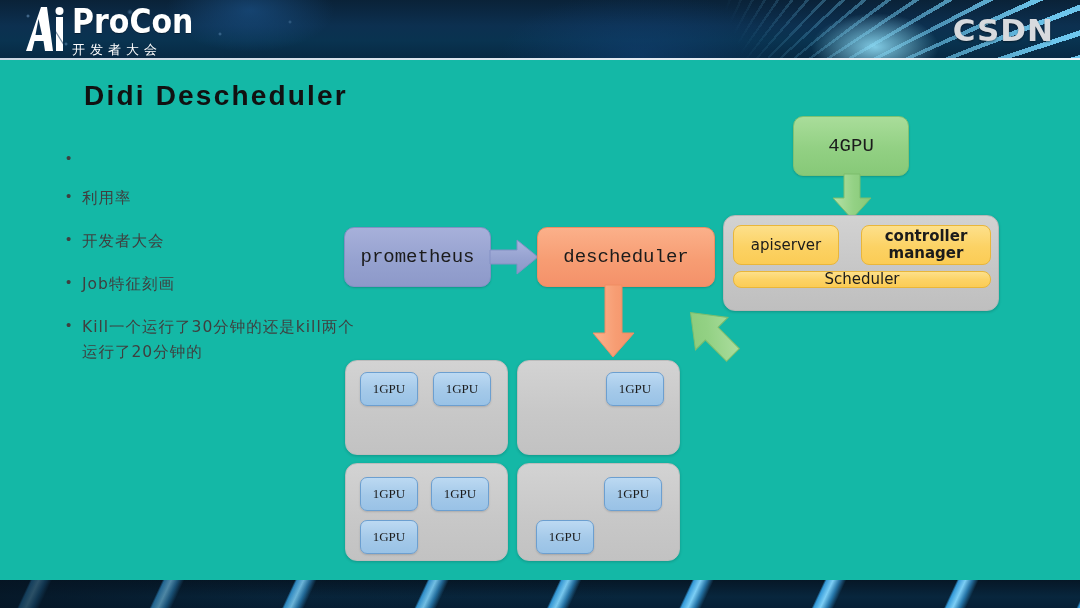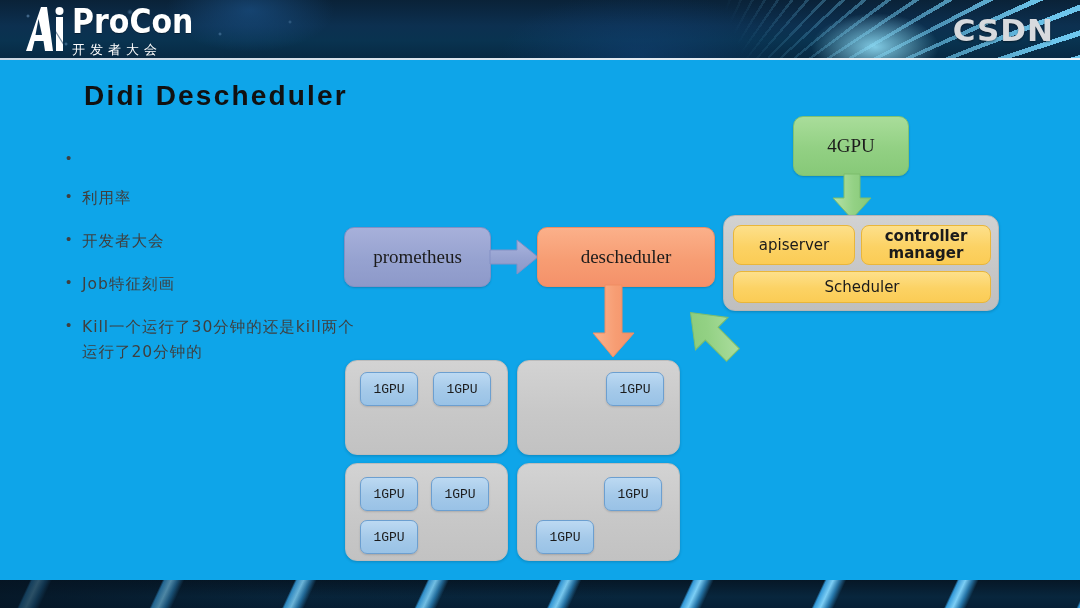--- a/index.html
+++ b/index.html
@@ -1,21 +1,21 @@
 <!DOCTYPE html>
 <html><head>
 <meta charset="utf-8">
 <style>
   html,body{margin:0;padding:0;}
   body{
     width:1080px;height:608px;background:#ffffff;overflow:hidden;
     font-family:"Liberation Sans","DejaVu Sans",sans-serif;
     position:relative;
   }
-  .slide{position:absolute;inset:0;background:#0ea5e9;}
+  .slide{position:absolute;inset:0;background:#14b8a6;}
 
   
   .banner{position:absolute;left:0;top:0;width:1080px;height:58px;overflow:hidden;
     background:
       radial-gradient(120px 60px at 250px 10px, rgba(30,90,150,.55), rgba(0,0,0,0) 70%),
       radial-gradient(200px 90px at 640px 55px, rgba(20,70,130,.45), rgba(0,0,0,0) 70%),
       linear-gradient(180deg,#0a2238 0%,#0c3050 45%,#093350 70%,#072a44 100%);
   }
   .banner .rays{position:absolute;right:-40px;top:-90px;width:460px;height:260px;
     background:
@@ -71,21 +71,21 @@
   .bullet{display:flex;align-items:flex-start;margin-bottom:18px;}
   .bullet .dot{flex:0 0 auto;color:#3f3f3f;font-size:15px;line-height:20px;
     width:16px;text-align:left;}
   .bullet .btxt{color:#3f3f3f;font-size:15.5px;line-height:25px;letter-spacing:1px;
     font-family:"DejaVu Sans",sans-serif;}
 
   
   .diagram{position:absolute;left:0;top:0;width:1080px;height:608px;}
 
   .rbox{position:absolute;box-sizing:border-box;display:flex;align-items:center;
-    justify-content:center;text-align:center;font-family:Liberation Serif, serif;
+    justify-content:center;text-align:center;font-family:Liberation Mono, monospace;
     color:#1b1b1b;}
 
   .box-prometheus{left:344px;top:227px;width:147px;height:60px;border-radius:10px;
     font-size:19px;
     background:linear-gradient(180deg,#a7b0da 0%,#96a2d0 55%,#8d99c9 100%);
     border:1px solid #8390c4;box-shadow:0 1px 2px rgba(0,0,0,.18);}
 
   .box-descheduler{left:537px;top:227px;width:178px;height:60px;border-radius:10px;
     font-size:19px;
     background:linear-gradient(180deg,#fbb08a 0%,#f79d73 55%,#f4916a 100%);
@@ -98,36 +98,36 @@
 
   .cluster{position:absolute;left:723px;top:215px;width:276px;height:96px;
     border-radius:12px;box-sizing:border-box;
     background:linear-gradient(180deg,#d2d2d2 0%,#c6c6c6 60%,#bfbfbf 100%);
     border:1px solid #b6b6b6;box-shadow:0 1px 3px rgba(0,0,0,.2);}
   .ybox{position:absolute;box-sizing:border-box;border-radius:8px;display:flex;
     align-items:center;justify-content:center;text-align:center;font-size:15px;
     font-family:"DejaVu Sans",sans-serif;color:#1b1b1b;line-height:17px;
     background:linear-gradient(180deg,#fde08b 0%,#fcd264 55%,#fbcc55 100%);
     border:1px solid #e9b63a;}
-  .y-api{left:9px;top:9px;width:122px;height:40px;}
+  .y-api{left:9px;top:9px;width:106px;height:40px;}
   .y-ctrl{left:137px;top:9px;width:130px;height:40px;font-weight:bold;}
-  .y-sched{left:9px;top:55px;width:258px;height:32px;}
+  .y-sched{left:9px;top:55px;width:258px;height:17px;}
 
   
   .node{position:absolute;box-sizing:border-box;border-radius:12px;
     background:linear-gradient(180deg,#d3d3d3 0%,#c8c8c8 55%,#c2c2c2 100%);
     border:1px solid #bcbcbc;box-shadow:0 1px 3px rgba(0,0,0,.18);}
   .node-1{left:345px;top:360px;width:163px;height:95px;}
   .node-2{left:517px;top:360px;width:163px;height:95px;}
   .node-3{left:345px;top:463px;width:163px;height:98px;}
   .node-4{left:517px;top:463px;width:163px;height:98px;}
 
   .gpu{position:absolute;box-sizing:border-box;border-radius:7px;display:flex;
     align-items:center;justify-content:center;font-size:13px;color:#1b1b1b;
-    font-family:Liberation Mono, monospace;
+    font-family:Liberation Serif, serif;
     background:linear-gradient(180deg,#bcd9f2 0%,#a4c9e9 55%,#99c2e6 100%);
     border:1px solid #6c9fd0;box-shadow:0 1px 2px rgba(0,0,0,.15);}
 
   
   .arrow{position:absolute;}
   svg{overflow:visible;}
 </style>
 </head>
 <body>
 

